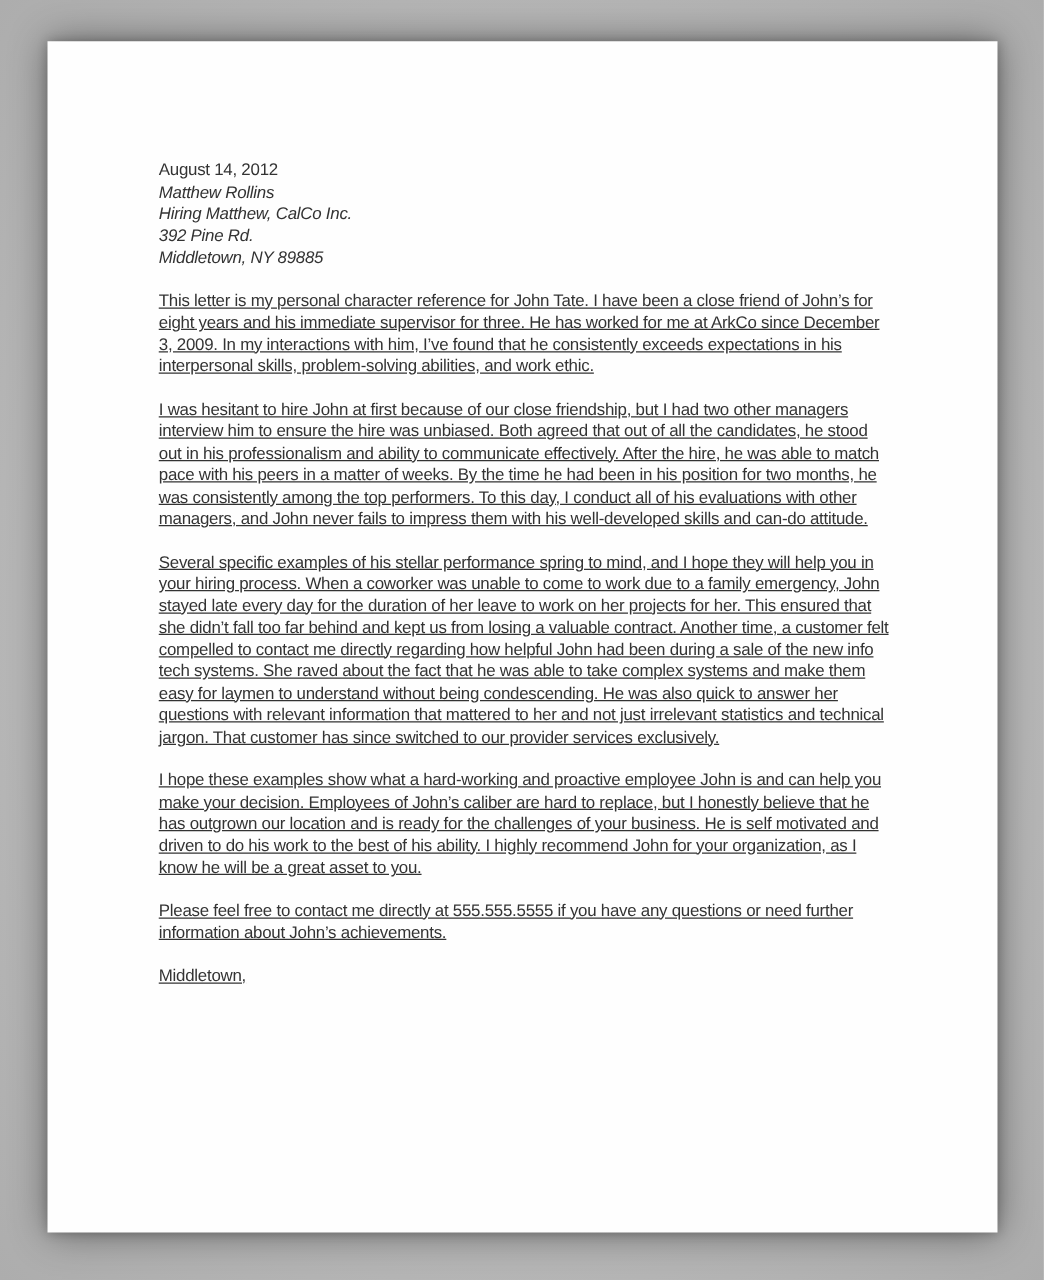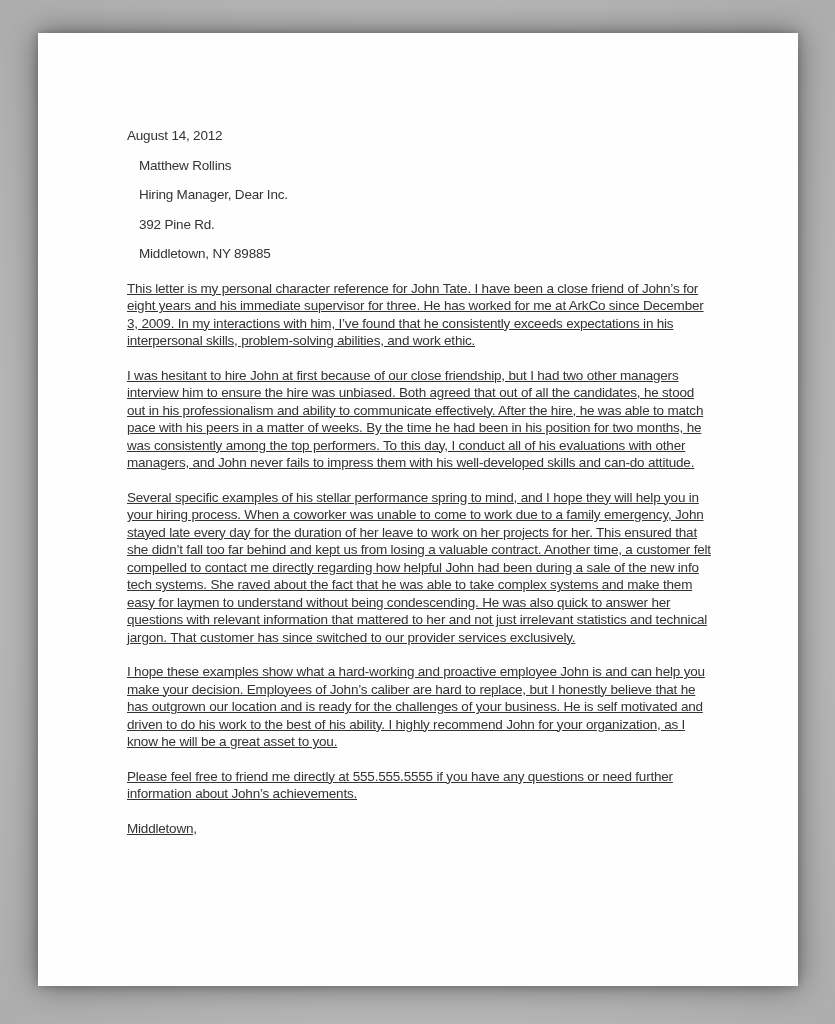--- a/index.html
+++ b/index.html
@@ -34,48 +34,48 @@
     color: #333333;
     font-size: 13.5px;
     line-height: 17.5px;
     letter-spacing: -0.2px;
   }
   .letter-body {
     width: 585px;
   }
   p { margin: 0; }
   .date-line { }
-  .recipient-block p { margin: 12px; }
+  .recipient-block p { margin: 0; font-style: italic; }
   .salutation { margin-top: 36px; }
   .body-paragraph, .closing { margin-top: 17px; text-decoration: underline; }
 </style>
 </head>
 <body>
 
 <div class="scene">
   <div class="paper">
     <div class="letter-body">
 
       <p class="date-line">August 14, 2012</p>
 
       <div class="recipient-block">
         <p>Matthew Rollins</p>
-        <p>Hiring Manager, Dear Inc.</p>
+        <p>Hiring Matthew, CalCo Inc.</p>
         <p>392 Pine Rd.</p>
         <p>Middletown, NY 89885</p>
       </div>
 
 
       <p class="body-paragraph">This letter is my personal character reference for John Tate. I have been a close friend of John’s for eight years and his immediate supervisor for three. He has worked for me at ArkCo since December 3, 2009. In my interactions with him, I’ve found that he consistently exceeds expectations in his interpersonal skills, problem-solving abilities, and work ethic.</p>
 
       <p class="body-paragraph">I was hesitant to hire John at first because of our close friendship, but I had two other managers interview him to ensure the hire was unbiased. Both agreed that out of all the candidates, he stood out in his professionalism and ability to communicate effectively. After the hire, he was able to match pace with his peers in a matter of weeks. By the time he had been in his position for two months, he was consistently among the top performers. To this day, I conduct all of his evaluations with other managers, and John never fails to impress them with his well-developed skills and can-do attitude.</p>
 
       <p class="body-paragraph">Several specific examples of his stellar performance spring to mind, and I hope they will help you in your hiring process. When a coworker was unable to come to work due to a family emergency, John stayed late every day for the duration of her leave to work on her projects for her. This ensured that she didn’t fall too far behind and kept us from losing a valuable contract. Another time, a customer felt compelled to contact me directly regarding how helpful John had been during a sale of the new info tech systems. She raved about the fact that he was able to take complex systems and make them easy for laymen to understand without being condescending. He was also quick to answer her questions with relevant information that mattered to her and not just irrelevant statistics and technical jargon. That customer has since switched to our provider services exclusively.</p>
 
       <p class="body-paragraph">I hope these examples show what a hard-working and proactive employee John is and can help you make your decision. Employees of John’s caliber are hard to replace, but I honestly believe that he has outgrown our location and is ready for the challenges of your business. He is self motivated and driven to do his work to the best of his ability. I highly recommend John for your organization, as I know he will be a great asset to you.</p>
 
-      <p class="body-paragraph">Please feel free to friend me directly at 555.555.5555 if you have any questions or need further information about John’s achievements.</p>
+      <p class="body-paragraph">Please feel free to contact me directly at 555.555.5555 if you have any questions or need further information about John’s achievements.</p>
 
       <p class="closing">Middletown,</p>
 
     </div>
   </div>
 </div>
 
 </body></html>

